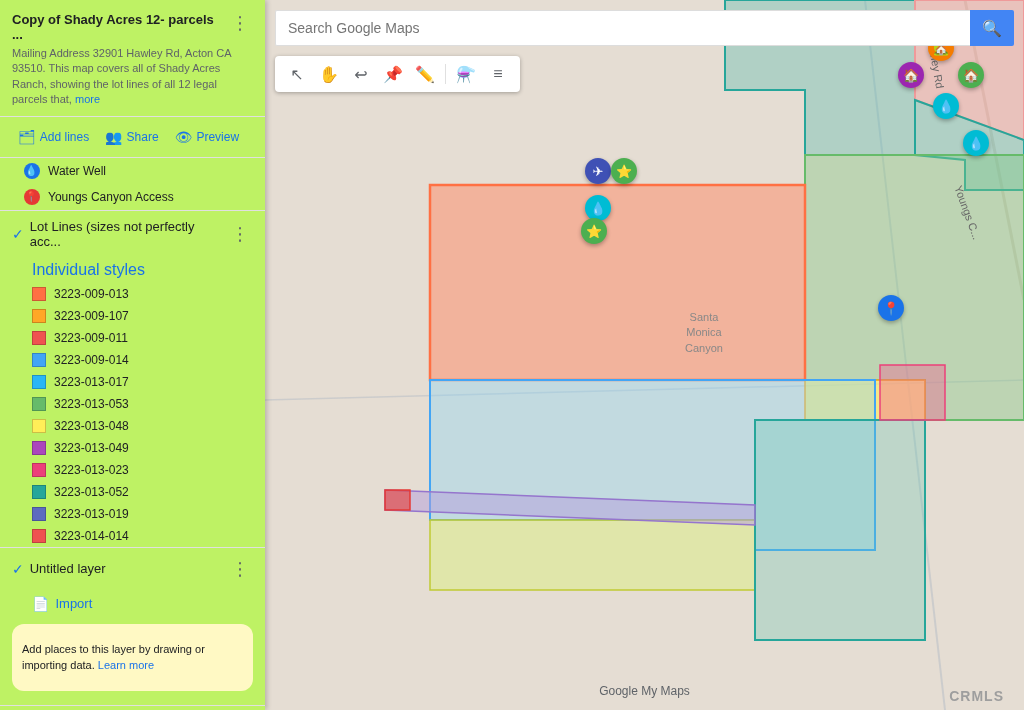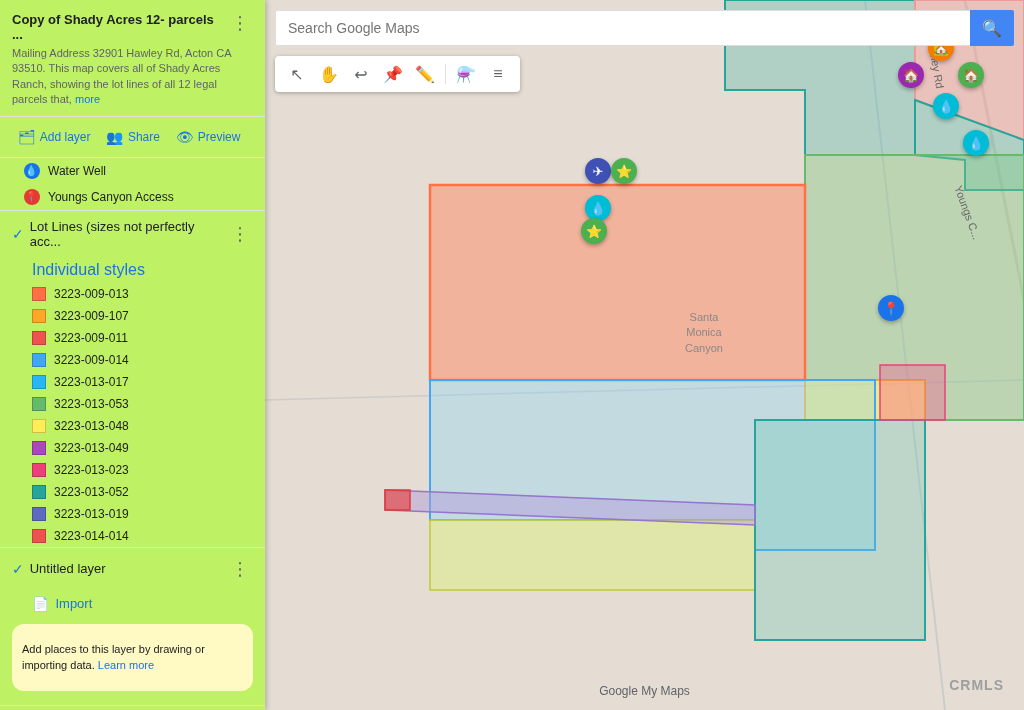--- a/index.html
+++ b/index.html
@@ -295,21 +295,21 @@
       position: absolute;
       bottom: 12px;
       left: 50%;
       transform: translateX(-50%);
       font-size: 12px;
       color: #5f6368;
       z-index: 5;
     }
     .crmls-watermark {
       position: absolute;
-      bottom: 17px;
+      bottom: 6px;
       right: 20px;
       font-size: 14px;
       color: #9e9e9e;
       font-weight: bold;
       letter-spacing: 1px;
       z-index: 5;
     }
 
     
     .map-icon {
@@ -338,21 +338,21 @@
     </div>
     <div class="map-description">
       <span>Mailing Address 32901 Hawley Rd, Acton CA 93510. This map covers all of Shady Acres Ranch, showing the lot lines of all 12 legal parcels that,</span>
       <span class="more-link">more</span>
     </div>
   </div>
 
   <div class="layer-toolbar">
     <button class="toolbar-btn">
       <span class="toolbar-icon">🗂</span>
-      <span>Add layer</span>
+      <span>Add lines</span>
     </button>
     <button class="toolbar-btn">
       <span class="toolbar-icon">👥</span>
       <span>Share</span>
     </button>
     <button class="toolbar-btn">
       <span class="toolbar-icon">👁</span>
       <span>Preview</span>
     </button>
   </div>

